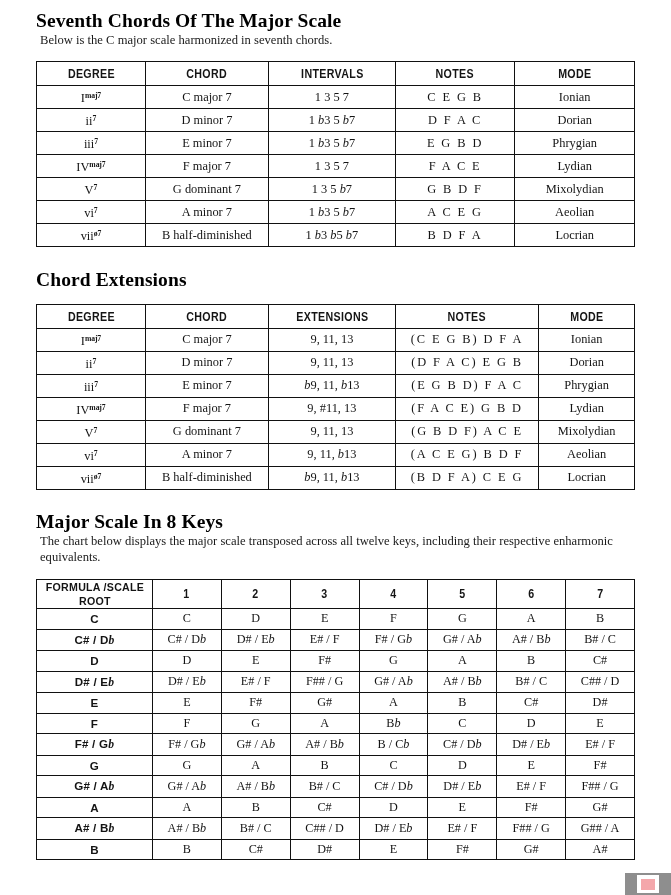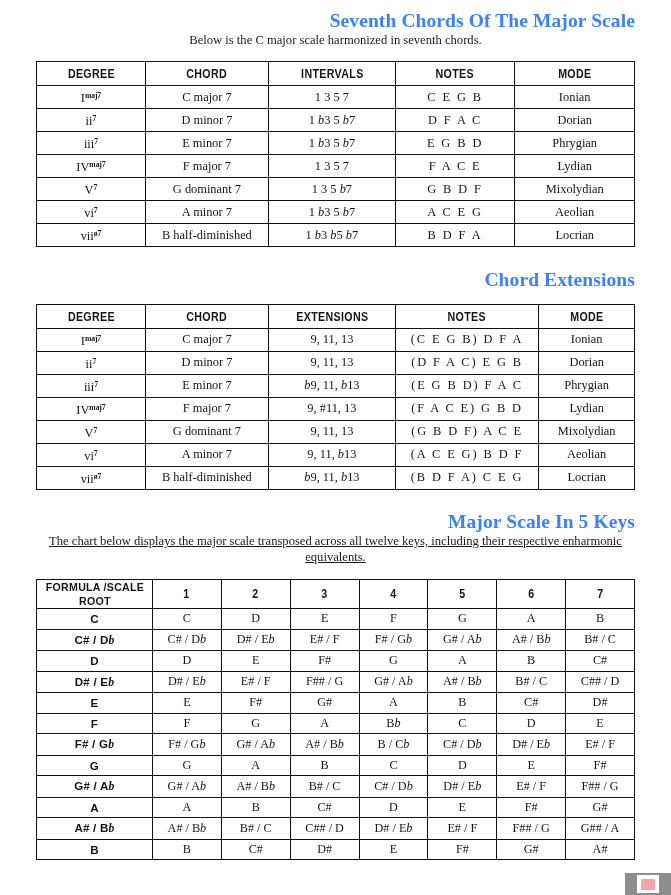--- a/index.html
+++ b/index.html
@@ -20,41 +20,40 @@
     height: 895px;
     box-sizing: border-box;
     padding: 0 36px;
     position: relative;
   }
 
   h1.section-title {
     font-family: "Liberation Serif", "DejaVu Serif", serif;
     font-weight: bold;
     font-size: 19.5px;
-    text-align: right;
+    text-align: left;
     margin: 0;
     letter-spacing: 0.1px;
-    color: #3b82f6;
+    color: #000000;
   }
   .sec1-title { padding-top: 10px; }
   .sec2-title { padding-top: 18px; }
   .sec3-title { padding-top: 17px; }
 
   p.blurb {
     font-family: "Liberation Serif", "DejaVu Serif", serif;
     font-size: 12.6px;
     line-height: 1.28;
-    text-align: center;
     margin: 0;
     padding: 0 4px;
     color: #1a1a1a;
   }
   .blurb-1 { padding-top: 15px; }
   .blurb-2 { padding-top: 16px; padding-left: 2px; padding-right: 2px; text-align: center; }
-  .blurb-3 { padding-top: 16px; padding-left: 2px; padding-right: 2px; text-decoration: underline; }
+  .blurb-3 { padding-top: 16px; padding-left: 2px; padding-right: 2px; }
 
   table.chart {
     border-collapse: collapse;
     width: 100%;
     table-layout: fixed;
     margin: 4px auto;
     border: 1.6px solid #111;
   }
   table.t1 { margin-top: 13px; }
   table.t2 { margin-top: 13px; }
@@ -301,21 +300,21 @@
         <tr>
           <td class="degree">vii<sup>ø7</sup></td>
           <td>B half-diminished</td>
           <td><span class="flat">b</span>9, 11, <span class="flat">b</span>13</td>
           <td><span class="sp">(B D F A) C E G</span></td>
           <td>Locrian</td>
         </tr>
       </tbody>
   </table>
 
-  <h1 class="section-title sec3-title">Major Scale In 5 Keys</h1>
+  <h1 class="section-title sec3-title">Major Scale In 8 Keys</h1>
   <p class="blurb blurb-3">The chart below displays the major scale transposed across all twelve keys, including their respective enharmonic equivalents.</p>
   <table class="chart t3">
     <colgroup>
         <col class="k0">
         <col class="kx">
         <col class="kx">
         <col class="kx">
         <col class="kx">
         <col class="kx">
         <col class="kx">

